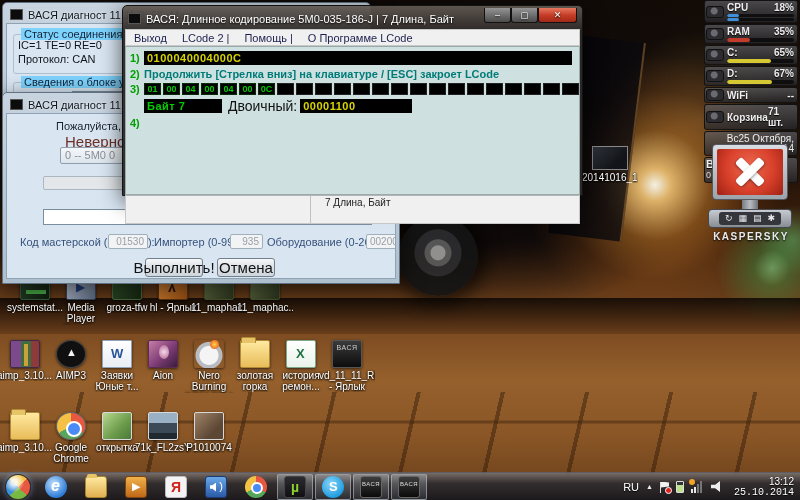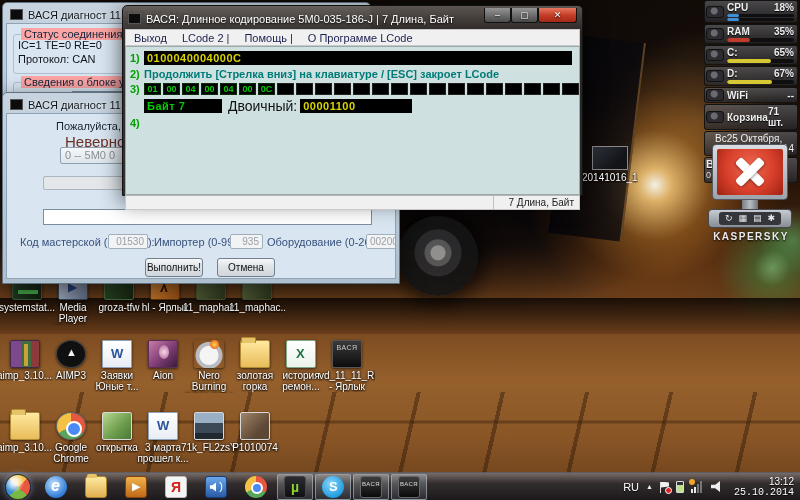--- a/index.html
+++ b/index.html
@@ -32,38 +32,38 @@
   
   .win{position:absolute;border-radius:5px 5px 0 0;box-shadow:0 6px 22px rgba(0,0,0,.65);}
   .win-light{background:linear-gradient(180deg,#c7d3df,#aebfce);border:1px solid #5f7183;padding:3px;}
   .win-light .tbar{height:17px;display:flex;align-items:center;padding:0 4px;color:#10161c;font-size:11px;
     text-shadow:0 0 3px rgba(255,255,255,.9);white-space:nowrap;overflow:hidden;}
   .win-light .client{background:#d9e6f2;border:1px solid #8fa3b5;height:calc(100% - 18px);position:relative;overflow:hidden;}
 
   
   #win-diag{left:2px;top:2px;width:369px;height:250px;z-index:5;}
   .grp{position:absolute;border:1px solid #aebfd0;border-radius:3px;}
-  .grp-label{position:absolute;top:-7px;left:7px;background:#fca5a5;padding:0 3px;font-size:11px;color:#13233a;}
+  .grp-label{position:absolute;top:-7px;left:7px;background:#7dd3fc;padding:0 3px;font-size:11px;color:#13233a;}
   .diag-text{position:absolute;font-size:11px;color:#10141c;white-space:nowrap;}
   .field-white{position:absolute;background:#fff;border:1px solid #7b8e9f;font-size:11px;font-weight:bold;color:#111;
     padding:1px 3px;white-space:nowrap;overflow:hidden;}
 
   
   #win-code{left:2px;top:92px;width:398px;height:192px;z-index:6;}
   .prompt1{position:absolute;left:49px;top:6px;font-size:11px;color:#18202c;white-space:nowrap;}
   .prompt2{position:absolute;left:58px;top:19px;font-size:15px;color:#6e2f24;white-space:nowrap;text-decoration:underline;}
   .combo{position:absolute;left:53px;top:33px;width:170px;height:17px;border:1px solid #8ea0b0;border-radius:2px;
     background:linear-gradient(180deg,#f4f7fa,#dde5ec);color:#8a8f96;font-size:11px;padding:1px 4px;white-space:nowrap;}
   .inp-gray{position:absolute;left:36px;top:62px;width:327px;height:14px;background:#e3e7ea;border:1px solid #aab6c0;border-radius:2px;}
   .inp-white{position:absolute;left:36px;top:95px;width:329px;height:16px;background:#fff;border:1px solid #7b8e9f;}
   .flabel{position:absolute;top:122px;font-size:11px;color:#37517c;white-space:nowrap;}
   .fval{position:absolute;top:120px;height:15px;background:#f2f3f4;border:1px solid #9fb0bd;border-radius:2px;
     font-size:10px;color:#9aa0a6;text-align:right;padding:1px 3px;}
   .btn{position:absolute;top:144px;height:19px;border:1px solid #70808e;border-radius:3px;
-    background:linear-gradient(180deg,#f6f7f8,#dfe3e7 45%,#cfd5da);font-size:10px;color:#111;
+    background:linear-gradient(180deg,#f6f7f8,#dfe3e7 45%,#cfd5da);font-size:15px;color:#111;
     display:flex;align-items:center;justify-content:center;}
 
   
   #win-lcode{left:122px;top:5px;width:461px;height:191px;z-index:7;
     background:linear-gradient(180deg,rgba(96,88,82,.95),rgba(44,40,38,.96) 26px,rgba(44,40,38,.96));
     border:1px solid #121212;padding:2px;border-radius:5px 5px 0 0;}
   #lcode-titlebar{height:21px;display:flex;align-items:center;padding:0 3px;color:#fff;font-size:11px;
     text-shadow:0 1px 2px #000;white-space:nowrap;}
   .app-ico{width:13px;height:11px;background:#0c0c0c;border:1px solid #555;margin-right:5px;flex:0 0 auto;}
   #lcode-title{flex:1;overflow:hidden;}
@@ -81,38 +81,38 @@
   #line1-box{flex:1;margin-right:2px;}
   #line2-text{color:#007c78;font-weight:bold;font-size:11px;white-space:nowrap;}
   .byte{width:17px;height:12px;background:#000;border:1px solid #0a2a0a;margin-right:2px;flex:0 0 auto;
     color:#00cc00;font-size:9px;font-weight:bold;text-align:center;line-height:11px;}
   .byte.empty{border-color:#222;}
   #byte-caption{width:78px;margin-left:14px;color:#00cc00;text-align:left;}
   #binary-label{font-size:14px;color:#111;margin-left:6px;margin-right:3px;}
   #binary-box{width:112px;}
   #lcode-menu{height:17px;background:#f0f0f0;border:1px solid #c8c8c8;display:flex;align-items:center;
     padding:0 8px;font-size:11px;color:#1c2050;gap:15px;white-space:nowrap;}
-  #lcode-status{height:15px;background:#f0f0f0;border:1px solid #c8c8c8;border-top:1px solid #b5b5b5;
-    display:flex;justify-content:flex-end;}
+  #lcode-status{height:29px;background:#f0f0f0;border:1px solid #c8c8c8;border-top:1px solid #b5b5b5;
+    display:flex;justify-content:center;}
   #lcode-status .cell{border-left:1px solid #c0c0c0;font-size:10px;color:#222;padding:1px 5px 0 5px;min-width:86px;text-align:right;}
 
   
   #gadget{position:absolute;left:704px;top:0;width:94px;z-index:4;font-size:10px;color:#eee;}
   .g-row{display:flex;align-items:center;background:linear-gradient(180deg,rgba(95,95,100,.72),rgba(40,40,44,.78));
     border:1px solid rgba(15,15,15,.9);border-radius:3px;margin-bottom:1px;padding:1px 3px 1px 1px;min-height:14px;}
   .g-ico{width:18px;height:12px;border-radius:3px;margin-right:3px;flex:0 0 auto;
     background:radial-gradient(circle at 45% 40%, #6a6a70 0 3px, #2b2b30 4px 8px);border:1px solid #111;}
   .g-main{flex:1;min-width:0;}
   .g-top{display:flex;justify-content:space-between;align-items:center;line-height:11px;}
   .g-name{font-weight:bold;text-shadow:0 1px 1px #000;}
   .g-val{font-weight:bold;text-shadow:0 1px 1px #000;}
   .g-track{height:4px;background:rgba(10,10,10,.85);border-radius:2px;margin-top:1px;overflow:hidden;}
   .g-track.thin{height:3px;margin-top:1px;}
   .g-fill{height:100%;border-radius:2px;}
-  .g-date{display:flex;justify-content:flex-start;width:100%;line-height:12px;padding-left:9px;}
+  .g-date{display:flex;justify-content:flex-end;width:100%;line-height:12px;padding-left:9px;}
   .g-year{text-align:right;width:100%;line-height:10px;margin-top:-1px;}
   #g-uptime .g-main{line-height:11px;}
   #g-uptime .up1{font-size:11px;font-weight:bold;text-shadow:0 1px 1px #000;}
   #g-uptime .up2{font-size:9px;color:#ddd;}
 
   
   #kasp{position:absolute;left:706px;top:144px;width:90px;z-index:4;}
   #kasp-screen{position:absolute;left:6px;top:0;width:76px;height:56px;border-radius:4px;
     background:linear-gradient(180deg,#d9dde2,#9da3ab);border:1px solid #55595f;padding:4px;}
   #kasp-red{width:100%;height:100%;border-radius:2px;position:relative;overflow:hidden;
@@ -124,21 +124,21 @@
   #kasp-neck{position:absolute;left:36px;top:56px;width:16px;height:10px;background:linear-gradient(90deg,#777c83,#b9bdc3,#6d7278);}
   #kasp-base{position:absolute;left:2px;top:65px;width:84px;height:19px;border-radius:4px;
     background:linear-gradient(180deg,#c7cbd1,#888d94);border:1px solid #44484e;display:flex;align-items:center;justify-content:center;}
   #kasp-tray{background:#34363c;border-radius:3px;height:13px;display:flex;align-items:center;gap:6px;padding:0 6px;}
   .kbtn{color:#e8e9ec;font-size:9px;line-height:9px;font-family:"DejaVu Sans",sans-serif;}
   #kasp-label{position:absolute;left:0;top:87px;width:90px;text-align:center;font-size:10px;font-weight:bold;
     letter-spacing:1.5px;color:#e9e9ec;text-shadow:0 1px 2px #000;}
 
   
   .icon-row{position:absolute;display:flex;z-index:1;}
-  #row-top{left:4px;top:272px;}
+  #row-top{left:12px;top:272px;}
   #row-mid{left:2px;top:340px;}
   #row-bottom{left:2px;top:412px;}
   .dcell{width:46px;display:flex;flex-direction:column;align-items:center;flex:0 0 auto;}
   .dlabel{width:56px;margin:2px -5px 0 -5px;text-align:center;font-size:10px;line-height:11px;color:#fff;
     text-shadow:0 1px 2px #000,0 0 3px #000;max-height:23px;overflow:hidden;}
   .ic{width:30px;height:28px;border-radius:2px;position:relative;flex:0 0 auto;
     box-shadow:0 1px 3px rgba(0,0,0,.6);}
   #row-top .ic{height:24px;margin-top:4px;}
   .ic.sys{background:linear-gradient(135deg,#2d4d2d,#101c10);border:1px solid #3c5c3c;}
   .ic.sys::after{content:"";position:absolute;left:5px;bottom:5px;width:20px;height:4px;background:#49b049;}
@@ -307,24 +307,20 @@
       </div>
       <div class="dcell">
         <div class="ic chrome"></div>
         <div class="dlabel">Google Chrome</div>
       </div>
       <div class="dcell">
         <div class="ic photo-green"></div>
         <div class="dlabel">открытка</div>
       </div>
       <div class="dcell">
-        <div class="ic word"></div>
-        <div class="dlabel">3 марта прошел к...</div>
-      </div>
-      <div class="dcell">
         <div class="ic photo-car"></div>
         <div class="dlabel">71k_FL2zsYc</div>
       </div>
       <div class="dcell">
         <div class="ic photo"></div>
         <div class="dlabel">P1010074</div>
       </div>
     </div>
 
   <div id="video-icon">

